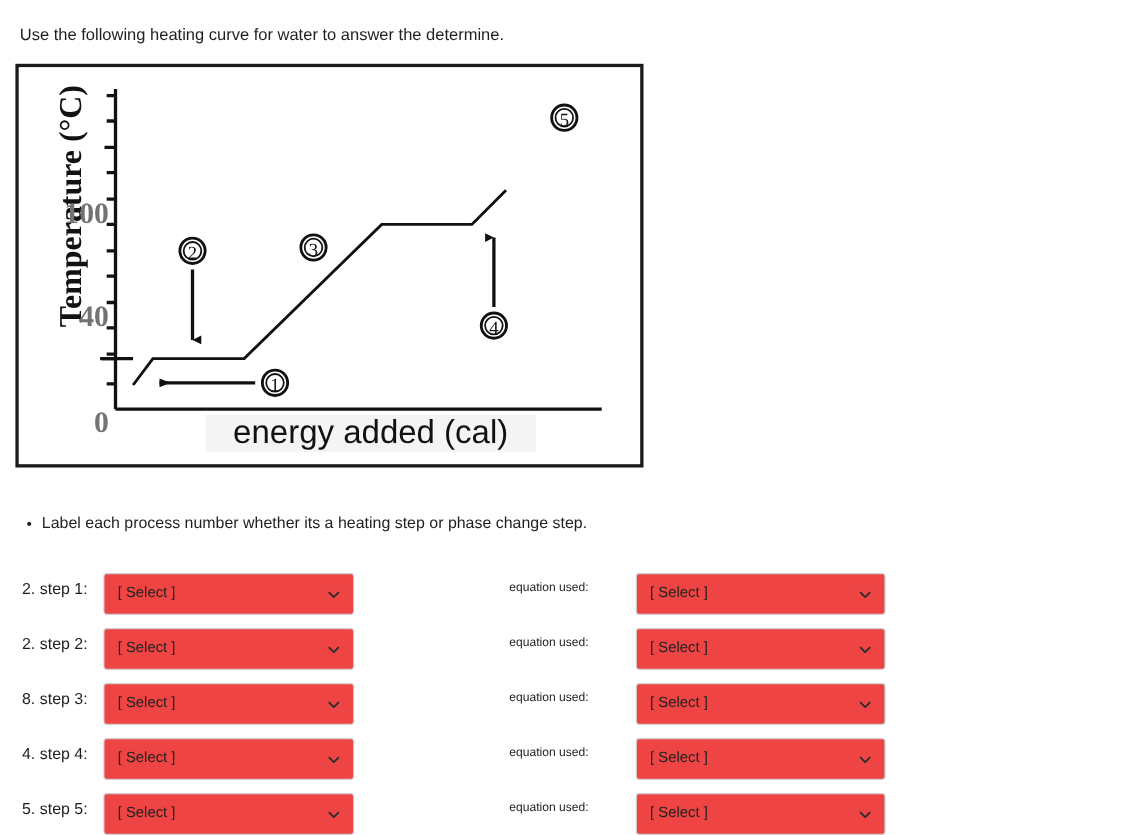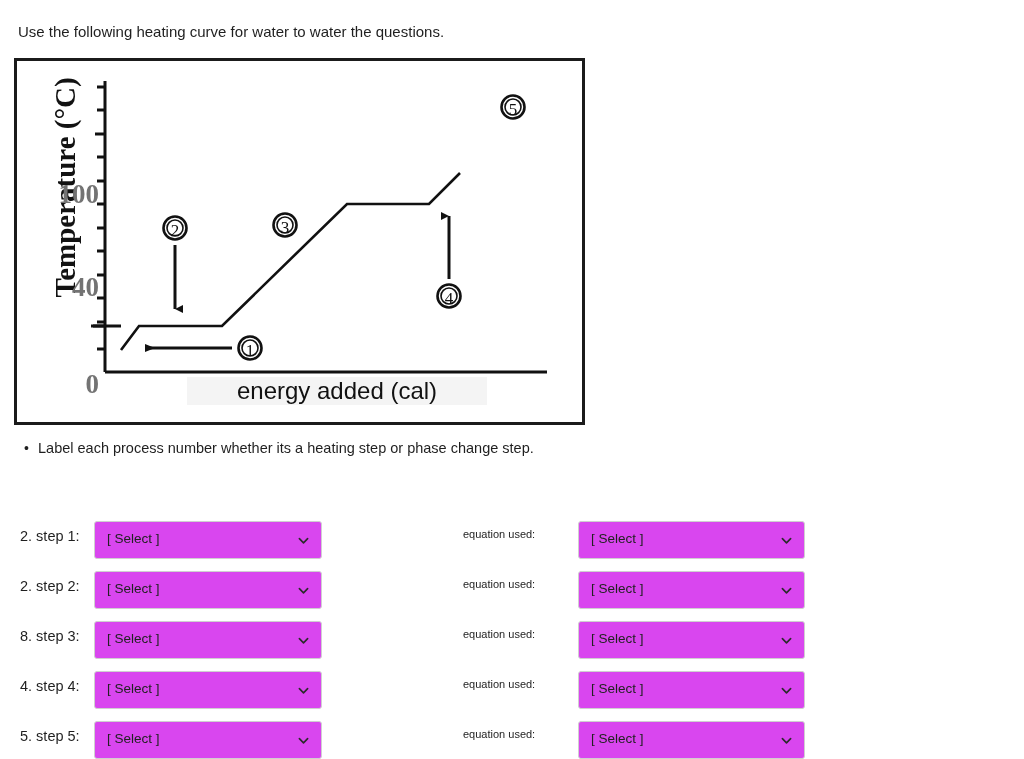--- a/index.html
+++ b/index.html
@@ -72,21 +72,21 @@
   #ytick-50  { left: 6px;  top: 211px; width: 76px; }
   #ytick-0   { left: 6px;  top: 308px; width: 76px; }
 
   .xlabel {
     position: absolute;
     left: 170px;
     top: 316px;
     width: 300px;
     text-align: center;
     font-family: "Liberation Sans", sans-serif;
-    font-size: 24px;
+    font-size: 30px;
     font-weight: 400;
     color: #111111;
     background: #f4f4f4;
     white-space: nowrap;
   }
 
   
   .bullets {
     position: absolute;
     left: 20px;
@@ -96,20 +96,21 @@
     padding: 0;
     list-style: none;
     font-size: 14.5px;
     line-height: 22px;
     color: #1f1f1f;
   }
   .bullets li {
     position: relative;
     padding-left: 18px;
     margin-bottom: 2px;
+    margin-top: 28px;
   }
   .bullets li::before {
     content: "\2022";
     position: absolute;
     left: 4px;
     top: 0;
     font-size: 14px;
     color: #1f1f1f;
   }
 
@@ -141,21 +142,21 @@
     font-size: 11px;
     color: #1f1f1f;
     white-space: nowrap;
   }
   .select-box {
     position: absolute;
     box-sizing: border-box;
     height: 38px;
     border: 1px solid #d0d0d0;
     border-radius: 3px;
-    background: #d946ef;
+    background: #ef4444;
     font-size: 13.5px;
     color: #222222;
     cursor: pointer;
   }
   .select-box .sel-text {
     position: absolute;
     left: 12px;
     top: 9px;
     font-size: 13.5px;
     color: #222222;
@@ -167,21 +168,21 @@
     top: 13px;
     width: 11px;
     height: 11px;
   }
   .sel-left  { left: 94px;  width: 228px; top: 6px; }
   .sel-right { left: 578px; width: 227px; top: 6px; }
 </style>
 </head>
 <body>
 
-<div class="intro">Use the following heating curve for water to water the questions.</div>
+<div class="intro">Use the following heating curve for water to answer the determine.</div>
 
 <div class="figure-frame">
 
   <div class="ylabel">Temperature (°C)</div>
   <div class="ytick-label" id="ytick-100">100</div>
   <div class="ytick-label" id="ytick-50">40</div>
   <div class="ytick-label" id="ytick-0">0</div>
 
   <svg class="figure-svg" width="565" height="361" viewBox="0 0 565 361">
     <defs>

